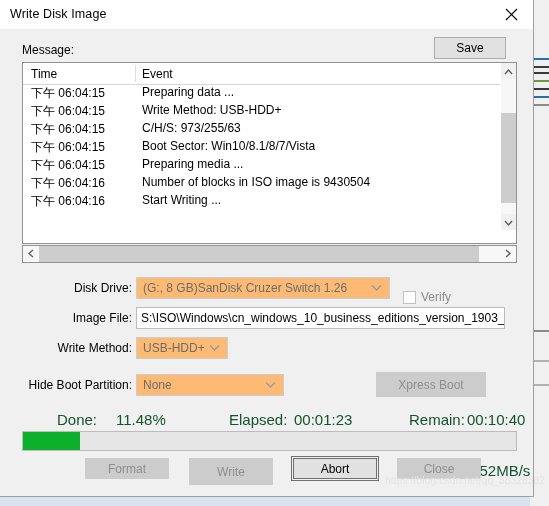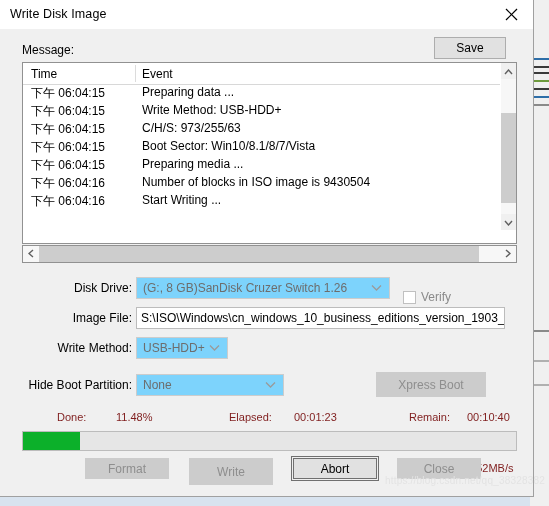--- a/index.html
+++ b/index.html
@@ -207,21 +207,21 @@
     position: absolute;
     text-align: right;
     font-size: 12px;
     color: #000;
     top: 4px;
   }
   .combo {
     position: absolute;
     top: 0;
     height: 22px;
-    background: #7dd3fc;
+    background: #fdba74;
     border: 1px solid #cccccc;
     box-sizing: border-box;
     color: #6d6d6d;
     font-size: 12px;
     display: flex;
     align-items: center;
     padding-left: 6px;
     cursor: default;
   }
   .combo .chev {
@@ -283,22 +283,22 @@
     color: #000;
   }
   .btn-focus {
     outline: 1px solid #707070;
     outline-offset: 1px;
   }
 
   
   .stat {
     position: absolute;
-    font-size: 11px;
-    color: #7f1d1d;
+    font-size: 15px;
+    color: #14532d;
   }
 
   .progress-outer {
     position: absolute;
     left: 22px; top: 402px;
     width: 495px; height: 20px;
     background: #e6e6e6;
     border: 1px solid #bcbcbc;
     box-sizing: border-box;
   }

